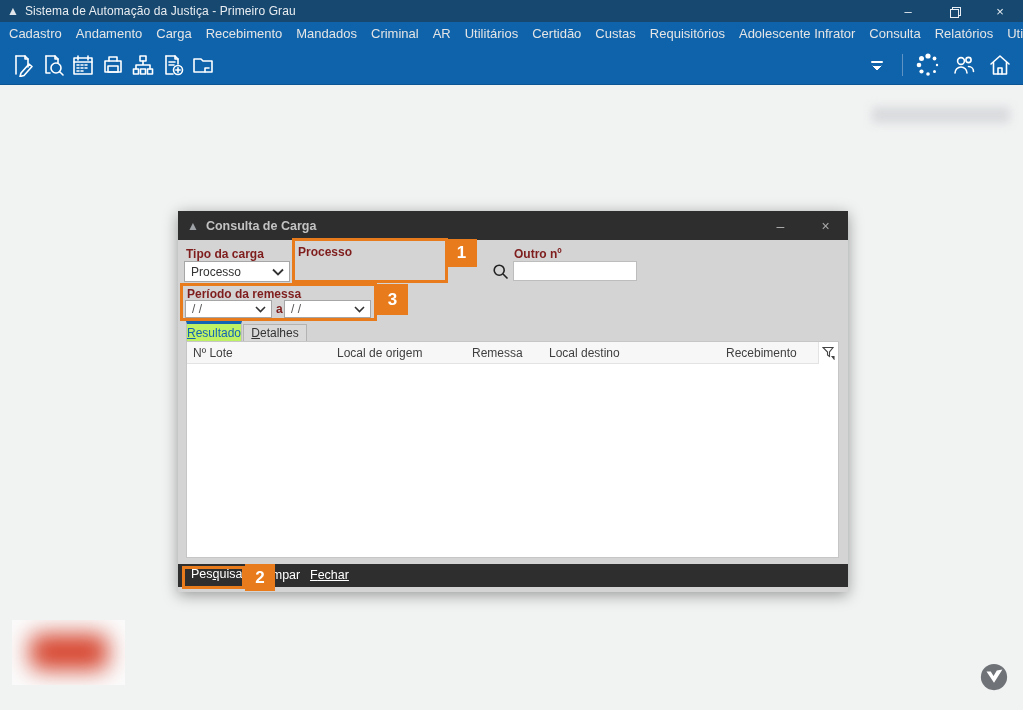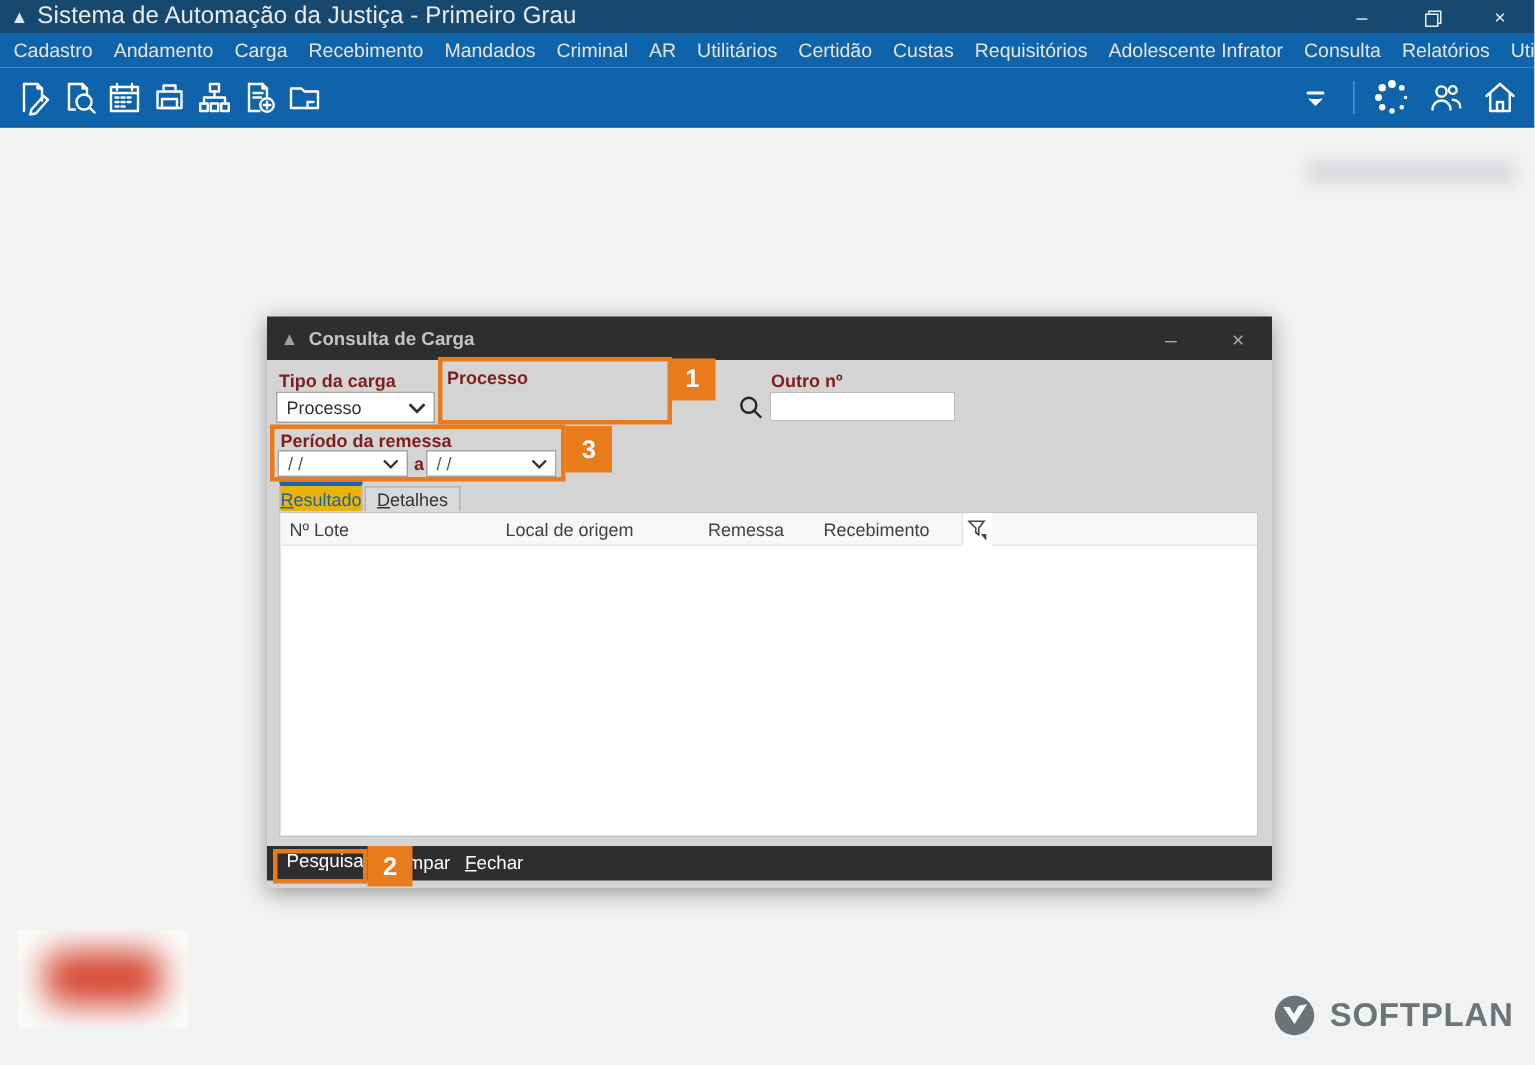--- a/index.html
+++ b/index.html
@@ -3,21 +3,21 @@
 <meta charset="utf-8">
 <style>
   * { margin:0; padding:0; box-sizing:border-box; }
   html,body { width:1023px; height:710px; overflow:hidden; }
   body { font-family:"Liberation Sans", sans-serif; background:#f1f2f2; position:relative; }
 
   
   .titlebar { position:absolute; left:0; top:0; width:1023px; height:22px;
     background:#17486f; display:flex; align-items:center; color:#e9edf2; }
   .titlebar .app-logo { margin:0 6px 0 7px; color:#dfe5ea; font-size:12px; line-height:1; }
-  .titlebar .title-text { font-size:16px; letter-spacing:.1px; }
+  .titlebar .title-text { font-size:12px; letter-spacing:.1px; }
   .caption-buttons { position:absolute; right:0; top:0; height:22px; display:flex; }
   .cap-btn { width:46px; height:22px; display:flex; align-items:center; justify-content:center;
     color:#e8eef3; font-size:13px; cursor:default; }
   .restore-glyph { position:relative; width:9px; height:9px; }
   .restore-glyph::before { content:""; position:absolute; left:2px; top:0; width:7px; height:7px; border:1px solid #e8eef3; }
   .restore-glyph::after { content:""; position:absolute; left:0; top:2px; width:7px; height:7px; border:1px solid #e8eef3; background:#17486f; }
 
   .menubar { position:absolute; left:0; top:22px; width:1023px; height:23px;
     background:#0e63ab; display:flex; align-items:center; gap:0; padding:0 2px; }
   .menu-item { color:#e5e5e5; font-size:13px; padding:3px 7px; white-space:nowrap; }
@@ -62,21 +62,21 @@
   .proc-input-blur { position:absolute; left:296px; top:261px; width:192px; height:19px;
     background:#fff; border:1px solid #cfcfcf; overflow:hidden; display:flex; align-items:center; gap:8px; padding-left:6px; }
   .g-blob { height:9px; background:#b9b9b9; border-radius:2px; filter:blur(3px); }
   .blue-chip { position:absolute; left:451px; top:262px; width:36px; height:17px;
     background:#9dc9ee; filter:blur(2px); }
 
   .proc-icons { position:absolute; left:355px; top:244px; display:flex; align-items:center; gap:7px; }
   .sq { width:9px; height:9px; display:inline-block; }
 
   
-  .tab-active { position:absolute; left:186px; top:321px; width:56px; height:20px; background:#eab308;
+  .tab-active { position:absolute; left:186px; top:321px; width:56px; height:20px; background:#bef264;
     border-top:3px solid #1464b4; border-left:1px solid #c0c0c0; border-right:1px solid #c0c0c0;
     display:flex; align-items:center; justify-content:center; font-size:12px; color:#1464b4; }
   .tab-inactive { position:absolute; left:243px; top:324px; width:64px; height:17px; background:#d9d9d9;
     border:1px solid #b3b3b3; border-bottom:none; display:flex; align-items:center; justify-content:center;
     font-size:12px; color:#333; }
   .u { text-decoration:underline; }
 
   
   .table-area { position:absolute; left:186px; top:341px; width:653px; height:217px;
     background:#ffffff; border:1px solid #c6c6c6; }
@@ -87,21 +87,21 @@
   .th-destino{ flex:1; } .th-receb{ width:92px; text-align:left; padding-right:8px; }
   .filter-btn { width:20px; height:22px; display:flex; align-items:center; justify-content:center;
     background:#fff; border-left:1px solid #e3e3e3; }
 
   
   .btnbar { position:absolute; left:0; top:353px; width:670px; height:23px;
     background:#2e2e2e; display:flex; align-items:center; color:#fff; font-size:12.5px; }
   .bar-btn { color:#ffffff; white-space:nowrap; }
   .btn-pesquisar { position:absolute; left:13px; top:3px; }
   .btn-limpar   { position:absolute; left:84px; top:4px; }
-  .btn-fechar   { position:absolute; left:132px; top:4px; }
+  .btn-fechar   { position:absolute; left:132px; top:4px;text-decoration:underline; }
 
   
   .anno-box { position:absolute; border:3px solid #e87b1c; pointer-events:none; z-index:30; }
   .anno-badge { position:absolute; background:#e87b1c; color:#fff; font-weight:700;
     display:flex; align-items:center; justify-content:center; z-index:31; pointer-events:none;
     font-size:17px; font-family:"Liberation Sans", sans-serif; }
 </style>
 </head>
 <body>
 
@@ -237,21 +237,20 @@
 <div class="blur-line"></div>
 <div class="red-logo-blur">
     <div class="blob"></div>
   </div>
 
 <div class="softplan">
   <svg class="softplan-badge" viewBox="0 0 32 32">
     <circle cx="16" cy="16" r="14" fill="#6f7277"></circle>
     <path d="M8 10 L16 22 L25 8 L19 9 L15.5 15 L12.5 10 Z" fill="#ffffff"></path>
   </svg>
-  <span class="softplan-text">SOFTPLAN</span>
 </div>
 
 <div class="dialog">
 
   <div class="dlg-titlebar">
     <span class="dlg-logo">▲</span>
     <span class="dlg-title-text">Consulta de Carga</span>
     <div class="dlg-controls">
       <div class="dlg-cbtn">–</div>
       <div class="dlg-cbtn">×</div>
@@ -339,20 +338,21 @@
 </div>
 <div class="tab-inactive">
   <span><span class="u">D</span><span>etalhes</span></span>
 </div>
 
 <div class="table-area">
   <div class="table-header">
     <span class="th th-lote">Nº Lote</span>
     <span class="th th-origem">Local de origem</span>
     <span class="th th-remessa">Remessa</span>
+    <span class="th th-destino">Local destino</span>
     <span class="th th-receb">Recebimento</span>
     <span class="filter-btn">
       <svg width="13" height="14" viewBox="0 0 13 14" fill="none" stroke="#444" stroke-width="1.1">
         <path d="M1 1.5h10L7.5 6v4.5l-2-1.5V6L1 1.5z"></path>
         <path d="M10 10.5l2 2.5v-2.5z" fill="#444"></path>
       </svg>
     </span>
   </div>
   <div style="height:194px;"></div>
 </div>

